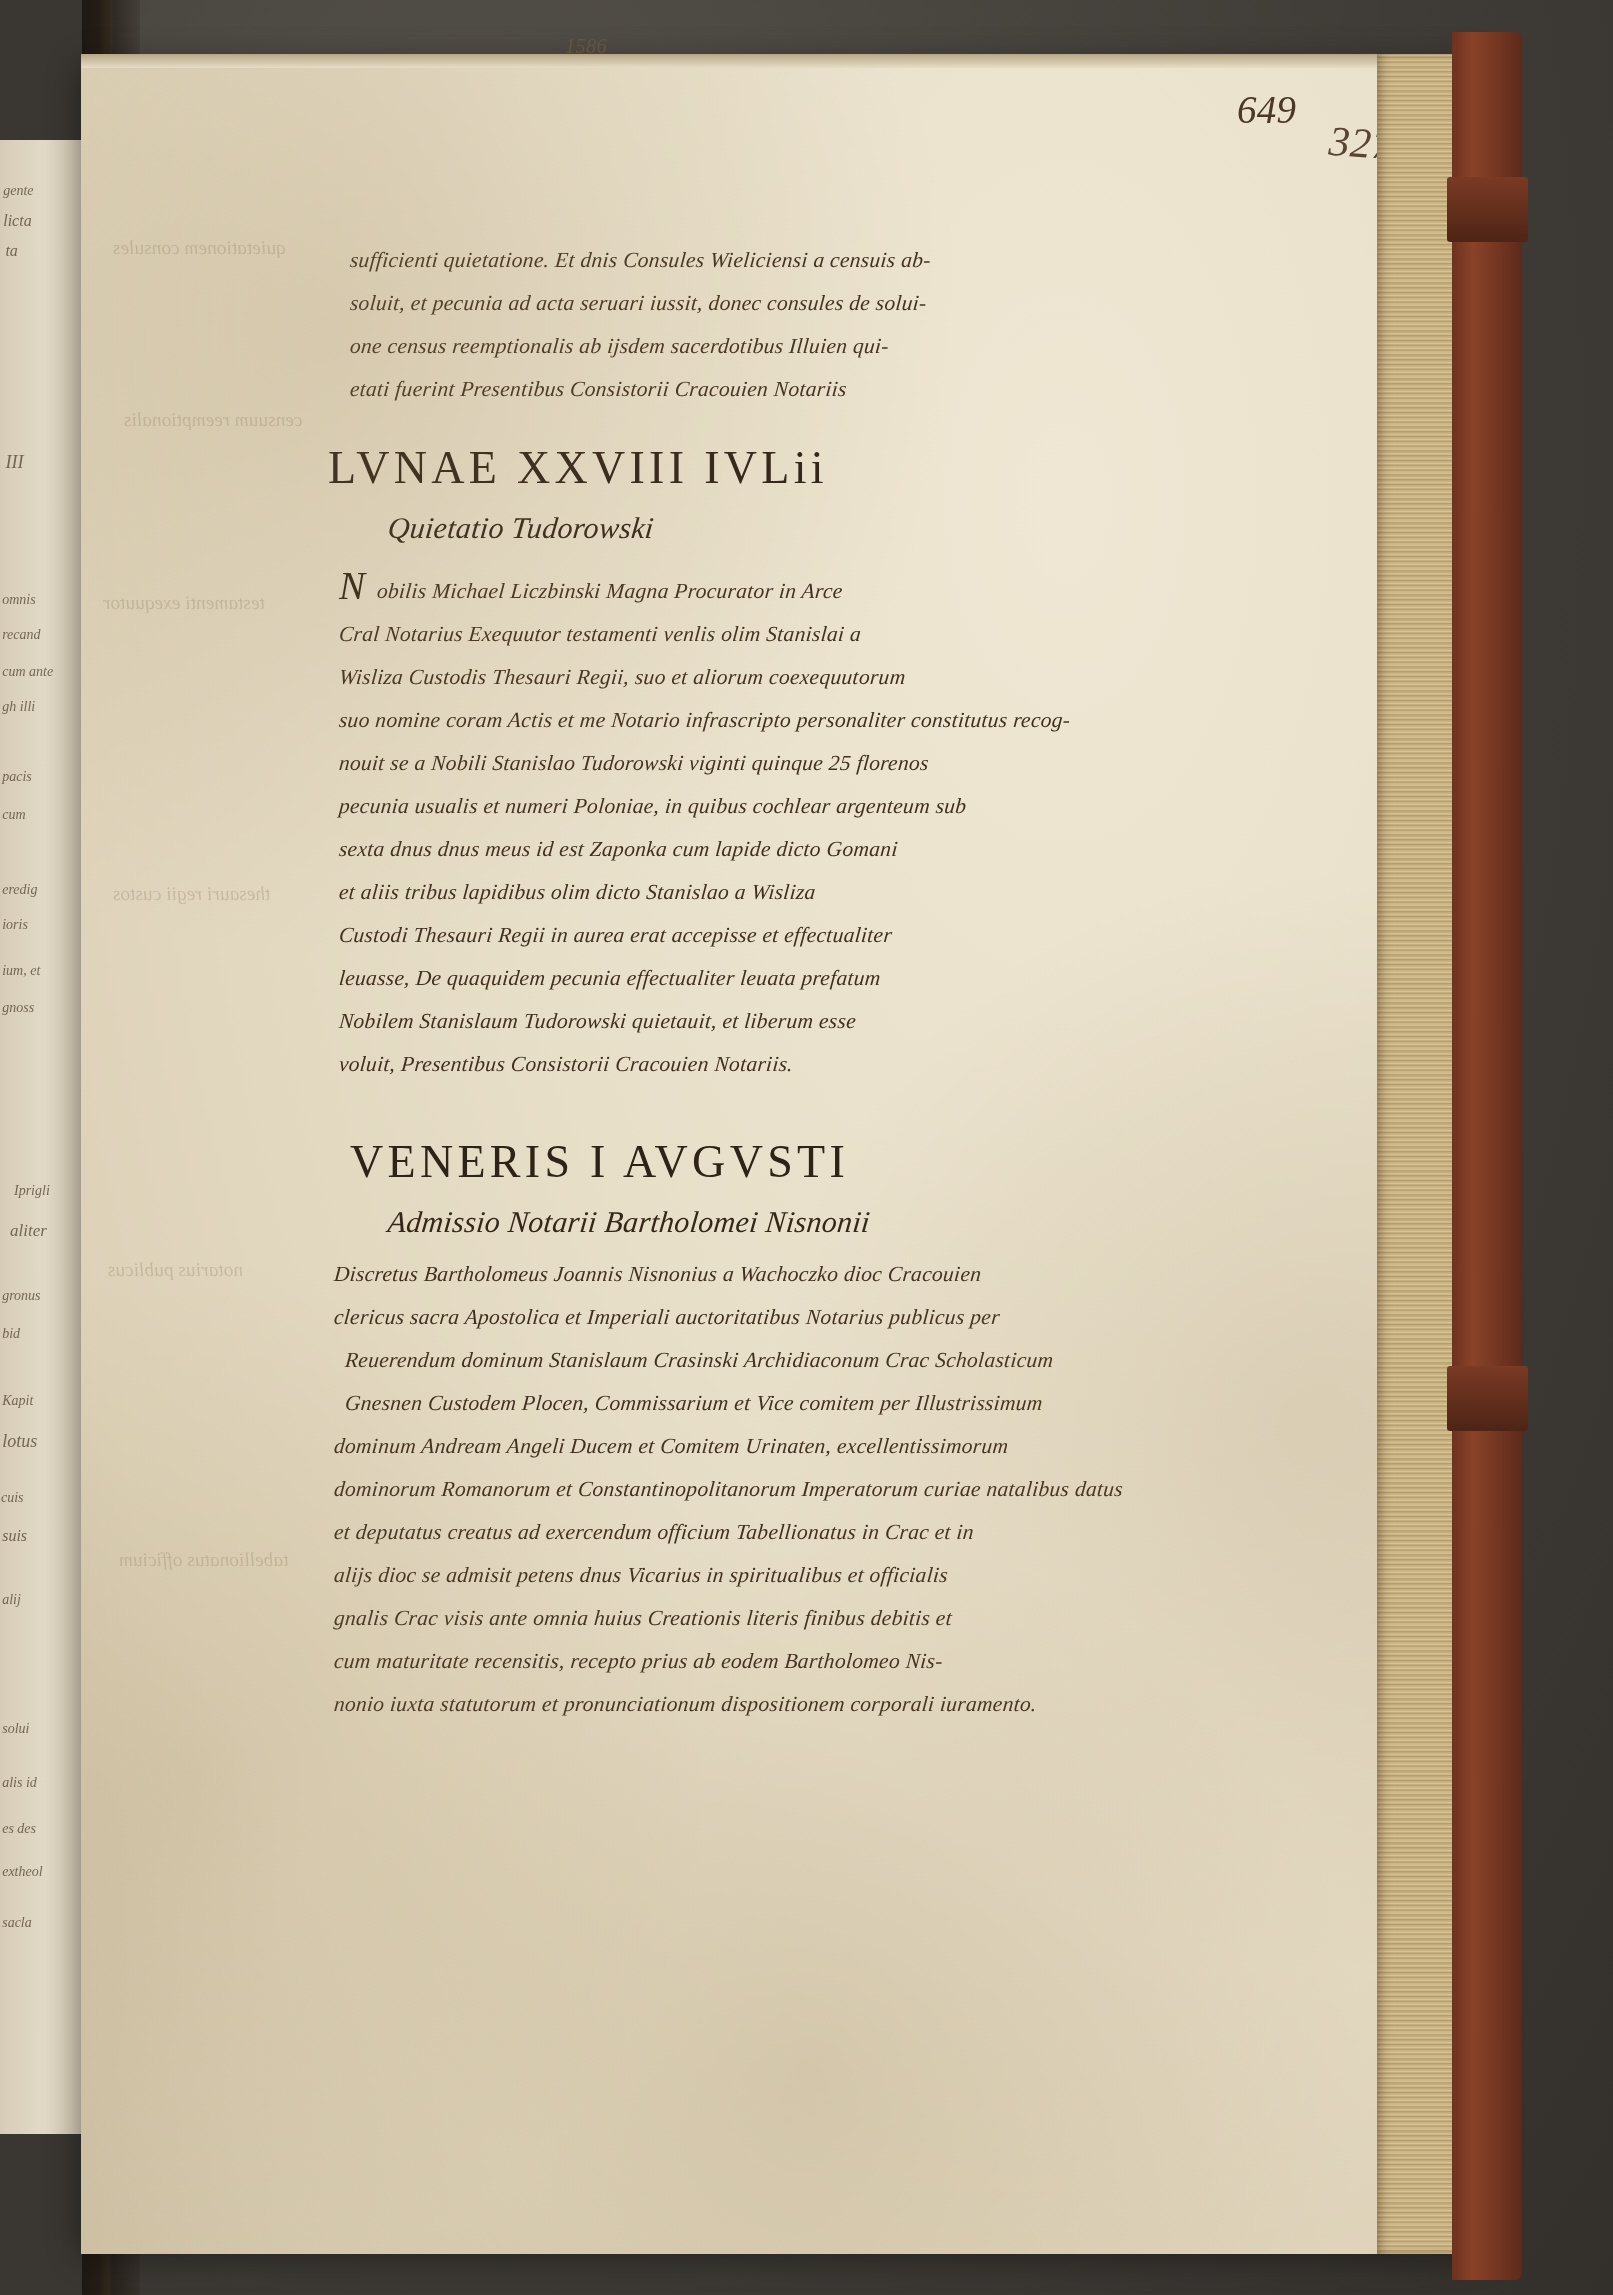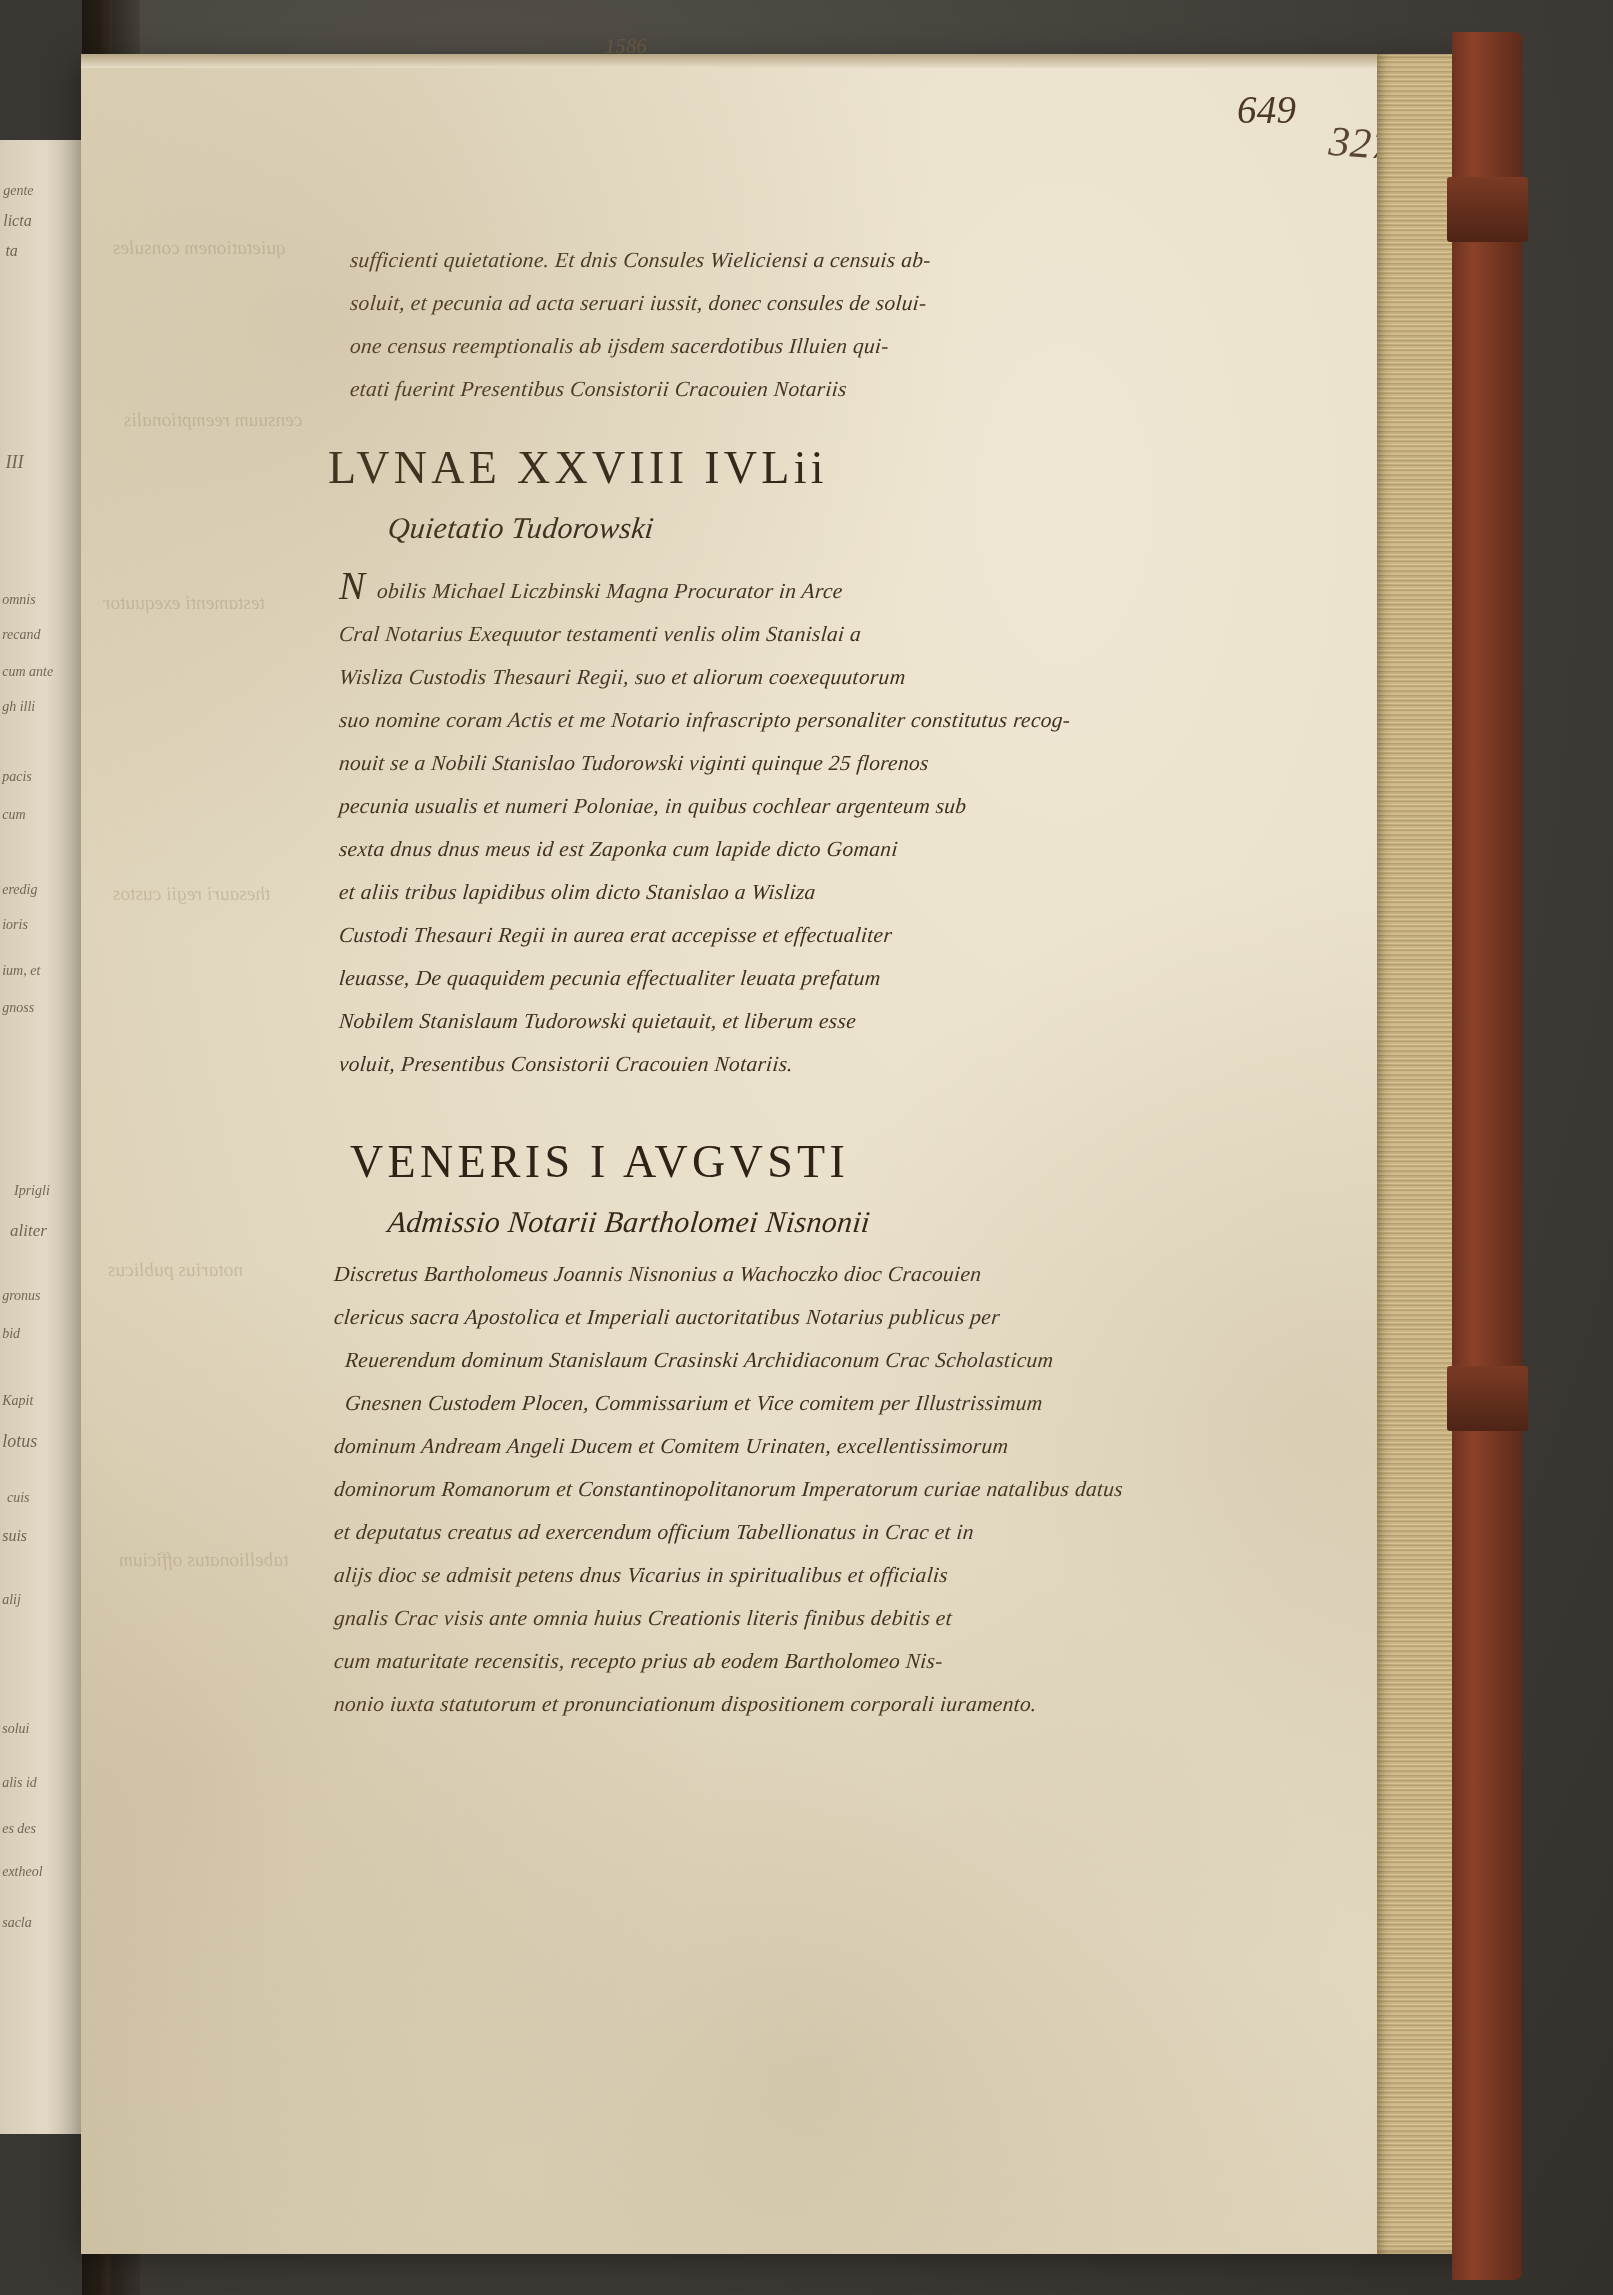--- a/index.html
+++ b/index.html
@@ -212,42 +212,42 @@
   <div class="verso-ink" style="left:2.2px;  top:882px; font-size:14px;">eredig</div>
   <div class="verso-ink" style="left:2.2px;  top:917px; font-size:14px;">ioris</div>
   <div class="verso-ink" style="left:2.2px;  top:963px; font-size:14px;">ium, et</div>
   <div class="verso-ink" style="left:2.2px;  top:1000px; font-size:14px;">gnoss</div>
   <div class="verso-ink" style="left:14px;  top:1183px; font-size:14px;">Iprigli</div>
   <div class="verso-ink" style="left:10px;  top:1221px; font-size:17px;">aliter</div>
   <div class="verso-ink" style="left:2.2px;  top:1288px; font-size:14px;">gronus</div>
   <div class="verso-ink" style="left:2.2px;  top:1326px; font-size:14px;">bid</div>
   <div class="verso-ink" style="left:2.2px;  top:1393px; font-size:14px;">Kapit</div>
   <div class="verso-ink" style="left:2.2px;  top:1431px; font-size:18px;">lotus</div>
-  <div class="verso-ink" style="left:7px;  top:1490px; font-size:14px;">cuis</div>
+  <div class="verso-ink" style="left:1px;  top:1490px; font-size:14px;">cuis</div>
   <div class="verso-ink" style="left:2.2px;  top:1527px; font-size:16px;">suis</div>
   <div class="verso-ink" style="left:2.2px;  top:1592px; font-size:14px;">alij</div>
   <div class="verso-ink" style="left:2.2px;  top:1721px; font-size:14px;">solui</div>
   <div class="verso-ink" style="left:2.2px;  top:1775px; font-size:14px;">alis id</div>
   <div class="verso-ink" style="left:2.2px;  top:1821px; font-size:14px;">es des</div>
   <div class="verso-ink" style="left:2.2px;  top:1864px; font-size:14px;">extheol</div>
   <div class="verso-ink" style="left:2.2px;  top:1915px; font-size:14px;">sacla</div>
 
   <div class="spine"></div>
   <div class="gutter"></div>
 
   <div class="recto">
 
     <div class="ghost" style="left:32px; top:172px;">quietationem consules</div>
     <div class="ghost" style="left:43px; top:344px;">censuum reemptionalis</div>
     <div class="ghost" style="left:21.5px; top:527px;">testamenti exequutor</div>
     <div class="ghost" style="left:32px; top:818px;">thesauri regii custos</div>
     <div class="ghost" style="left:27px; top:1194px;">notarius publicus</div>
     <div class="ghost" style="left:38px; top:1484px;">tabellionatus officium</div>
 
-    <div class="ink date-top" style="left:484px; top:-30px;margin-left:40px;">1586</div>
+    <div class="ink date-top" style="left:484px; top:-30px;">1586</div>
 
     <div class="ink folio-num" style="left:1156px; top:21.5px;">649</div>
     <div class="ink folio-num-stamp" style="left:1248px; top:54px;">327</div>
 
     <div class="ink body-line" style="left:269px; top:183px;">sufficienti quietatione. Et dnis Consules Wieliciensi a censuis ab-</div>
     <div class="ink body-line" style="left:269px; top:226px;">soluit, et pecunia ad acta seruari iussit, donec consules de solui-</div>
     <div class="ink body-line" style="left:269px; top:269px;">one census reemptionalis ab ijsdem sacerdotibus Illuien qui-</div>
     <div class="ink body-line" style="left:269px; top:312px;">etati fuerint Presentibus Consistorii Cracouien Notariis</div>
 
     <div class="ink heading-major" style="left:247px; top:376px;">LVNAE XXVIII IVLii</div>

